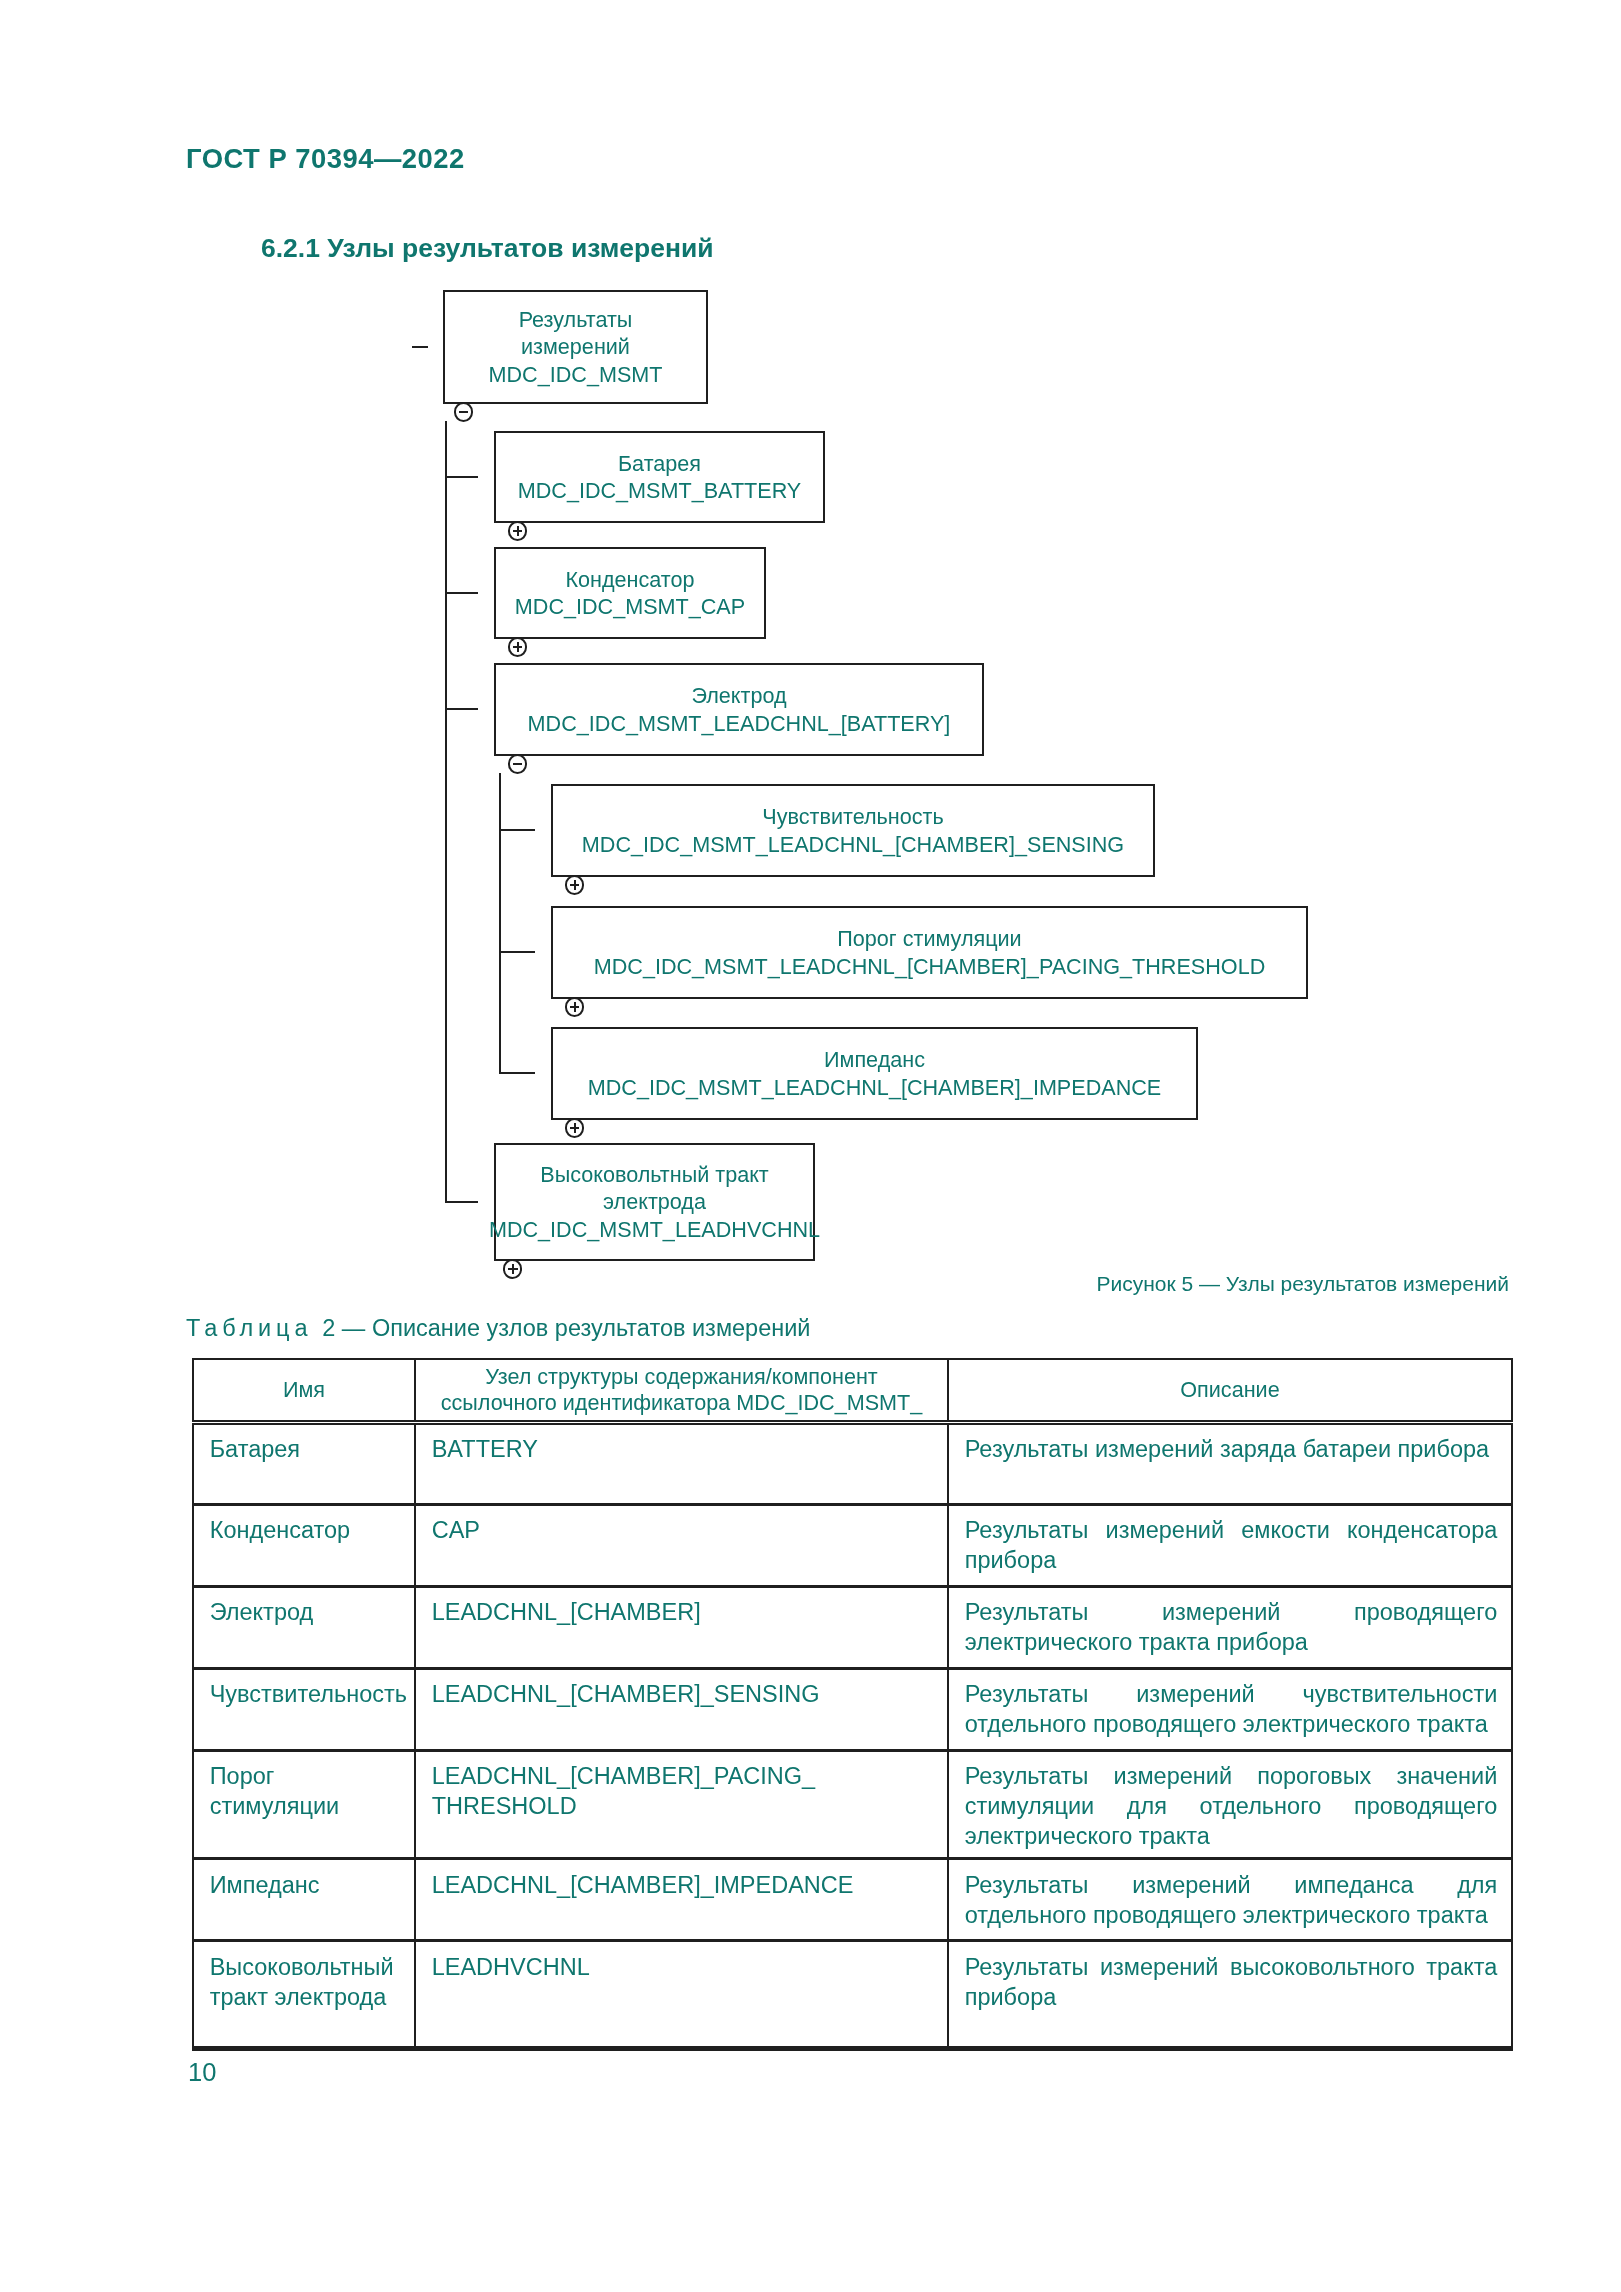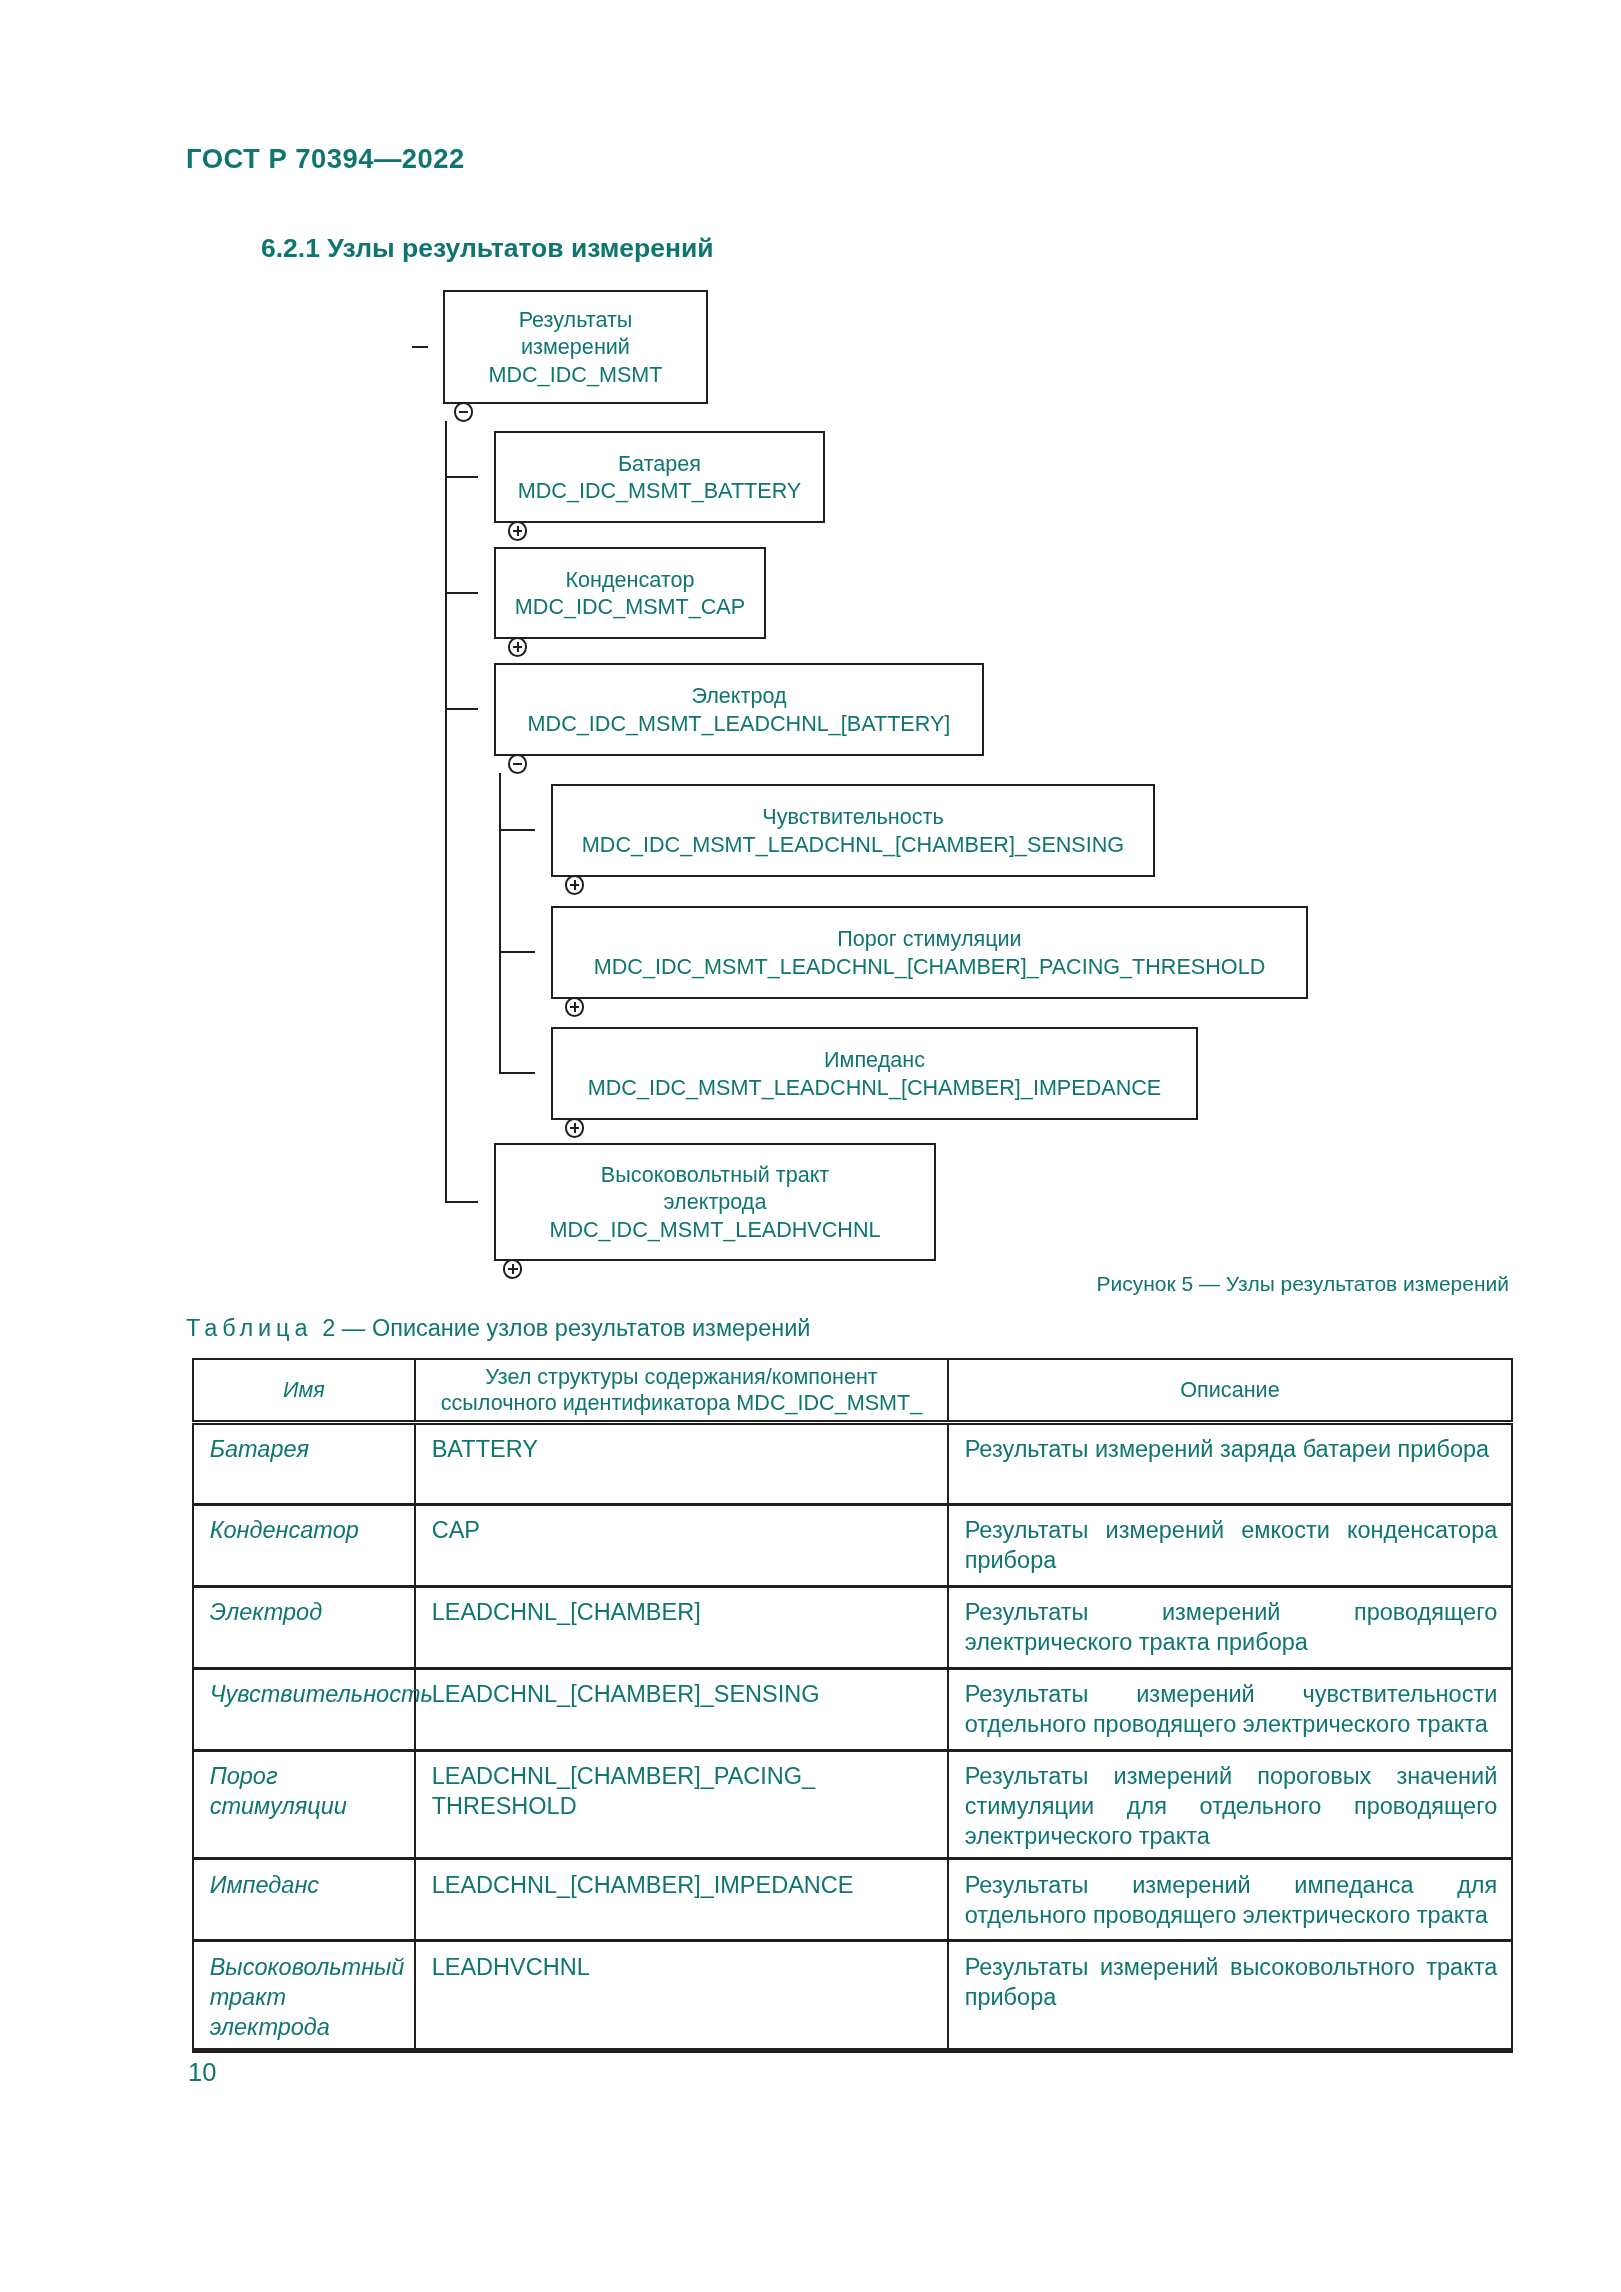--- a/index.html
+++ b/index.html
@@ -19,21 +19,21 @@
   }
   .node-name{white-space:pre-line;}
   .node-code{white-space:nowrap;}
   .n0{left:427px;top:290px;width:265px;height:114px;}
   .n1{left:478px;top:431px;width:331px;height:92px;}
   .n2{left:478px;top:547px;width:272px;height:92px;}
   .n3{left:478px;top:663px;width:490px;height:93px;}
   .n4{left:535px;top:784px;width:604px;height:93px;}
   .n5{left:535px;top:906px;width:757px;height:93px;}
   .n6{left:535px;top:1027px;width:647px;height:93px;}
-  .n7{left:478px;top:1143px;width:442px;height:118px;}
+  .n7{left:478px;top:1143px;width:321px;height:118px;}
   .line{position:absolute;background:#1f1f1f;z-index:1;}
   .expander{
     position:absolute;width:19.6px;height:19.6px;border:2px solid #1f1f1f;border-radius:50%;
     background:#fff;box-sizing:border-box;z-index:3;top:100%;left:11.8px;
   }
   .n0 .expander{left:8.8px;}
   .n7 .expander{left:6.9px;}
   .eb-h,.eb-v{position:absolute;background:#1f1f1f;}
   .eb-h{left:2.9px;top:6.9px;width:9.8px;height:2px;}
   .eb-v{left:6.9px;top:2.9px;width:2px;height:9.8px;}
@@ -42,21 +42,21 @@
   .tbl-caption{position:absolute;left:186px;top:1315px;font-size:23.5px;}
   .tbl-caption .sp{letter-spacing:4.9px;}
   .tbl-caption .num{margin-left:9.8px;}
   
   .tbl-wrap{position:absolute;left:192px;top:1358px;}
   table.gost{
     border-collapse:collapse;table-layout:fixed;width:1319px;background:#fff;
     border:2.9px solid #1f1f1f;border-bottom-width:5.9px;border-top-width:2px;
   }
   table.gost th,table.gost td{border-left:2px solid #1f1f1f;box-sizing:border-box;}
-  table.gost th:first-child,table.gost td:first-child{border-left:none;font-style:italic;}
+  table.gost th:first-child,table.gost td:first-child{border-left:none;}
   table.gost thead th{
     height:63px;font-size:21.6px;line-height:25.5px;font-weight:normal;text-align:center;
     vertical-align:middle;padding:3.9px 9.8px;border-bottom:5.9px double #1f1f1f;white-space:pre-line;
   }
   table.gost tbody td{
     font-size:23.5px;line-height:30px;vertical-align:top;padding:9.8px 13.7px 5.9px 15.7px;
   }
   table.gost tbody tr + tr td{border-top:3.9px solid #1f1f1f;}
   tr.h2 td{height:82px;}
   tr.h3 td{height:108px;}

